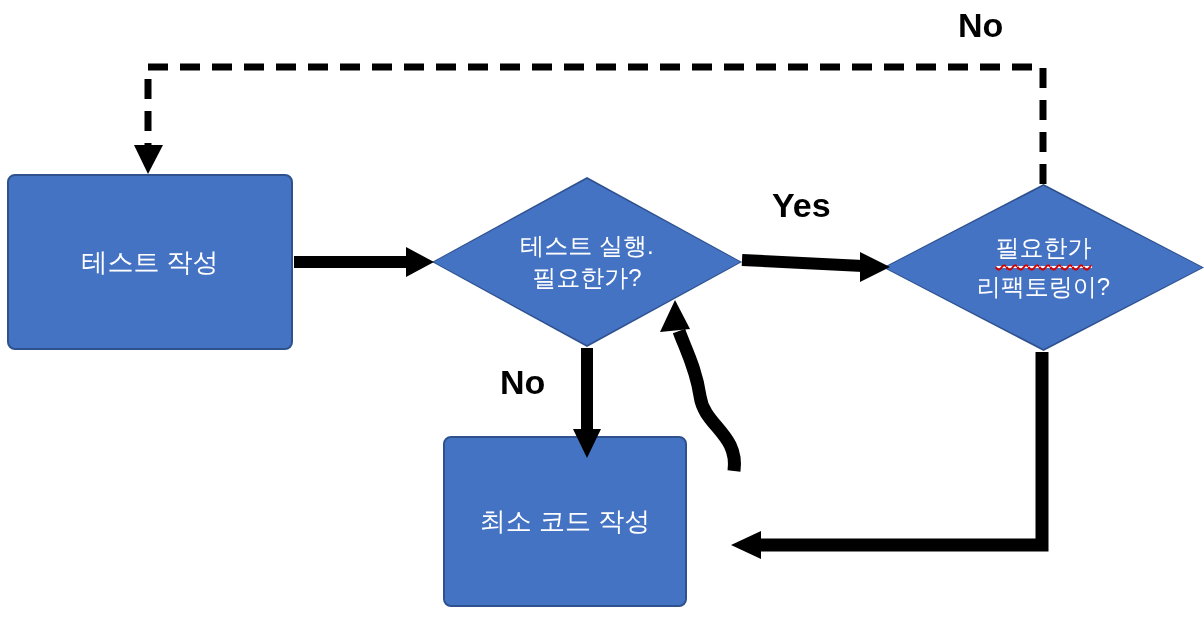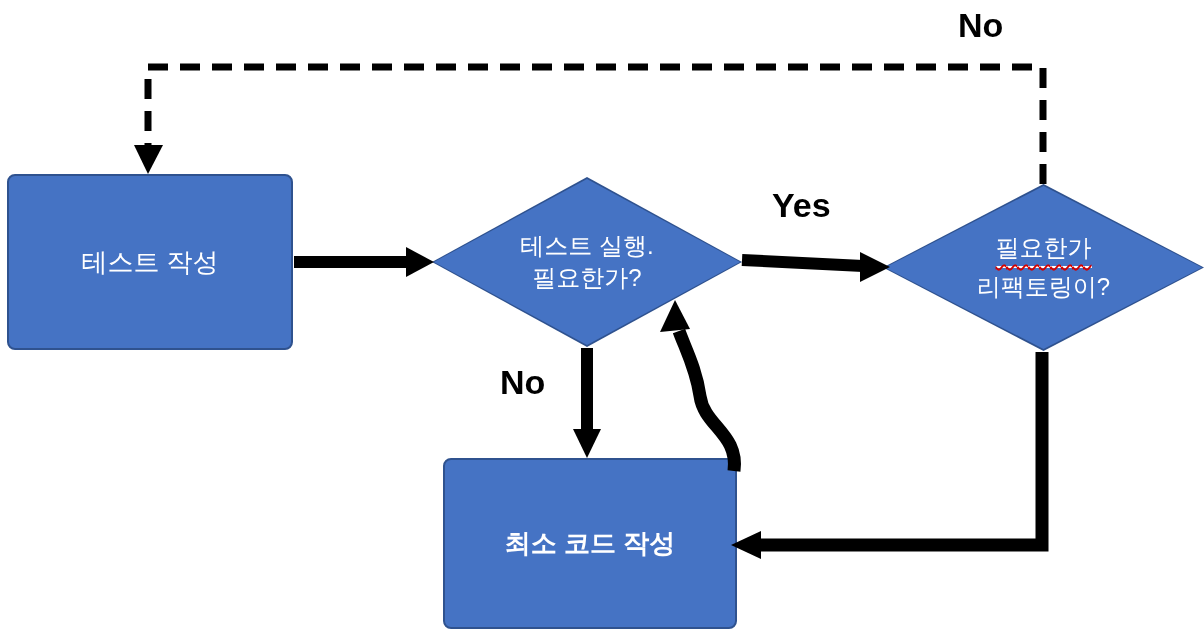--- a/index.html
+++ b/index.html
@@ -110,21 +110,21 @@
 
   <div class="diamond-wrap" style="left:883px; top:184px; width:321px; height:167px;">
     <div class="diamond-bg"></div>
     <div class="diamond-fill"></div>
     <div class="diamond-label">
       <span class="misspelled">필요한가</span>
       <span>리팩토링이?</span>
     </div>
   </div>
 
-  <div class="node rect-node" style="left:443px; top:458px; width:294px; height:171px;font-weight:bold;">
+  <div class="node rect-node" style="left:443px; top:436px; width:244px; height:171px;">
     <span>최소 코드 작성</span>
   </div>
 
   <div class="edge-label" style="left:772px; top:186px; width:80px;">Yes</div>
   <div class="edge-label" style="left:500px; top:363px; width:72px;">No</div>
   <div class="edge-label" style="left:958px; top:6px; width:68px;">No</div>
 
   <svg class="edges-overlay" width="1204" height="640" viewBox="0 0 1204 640">
 
     <g>

